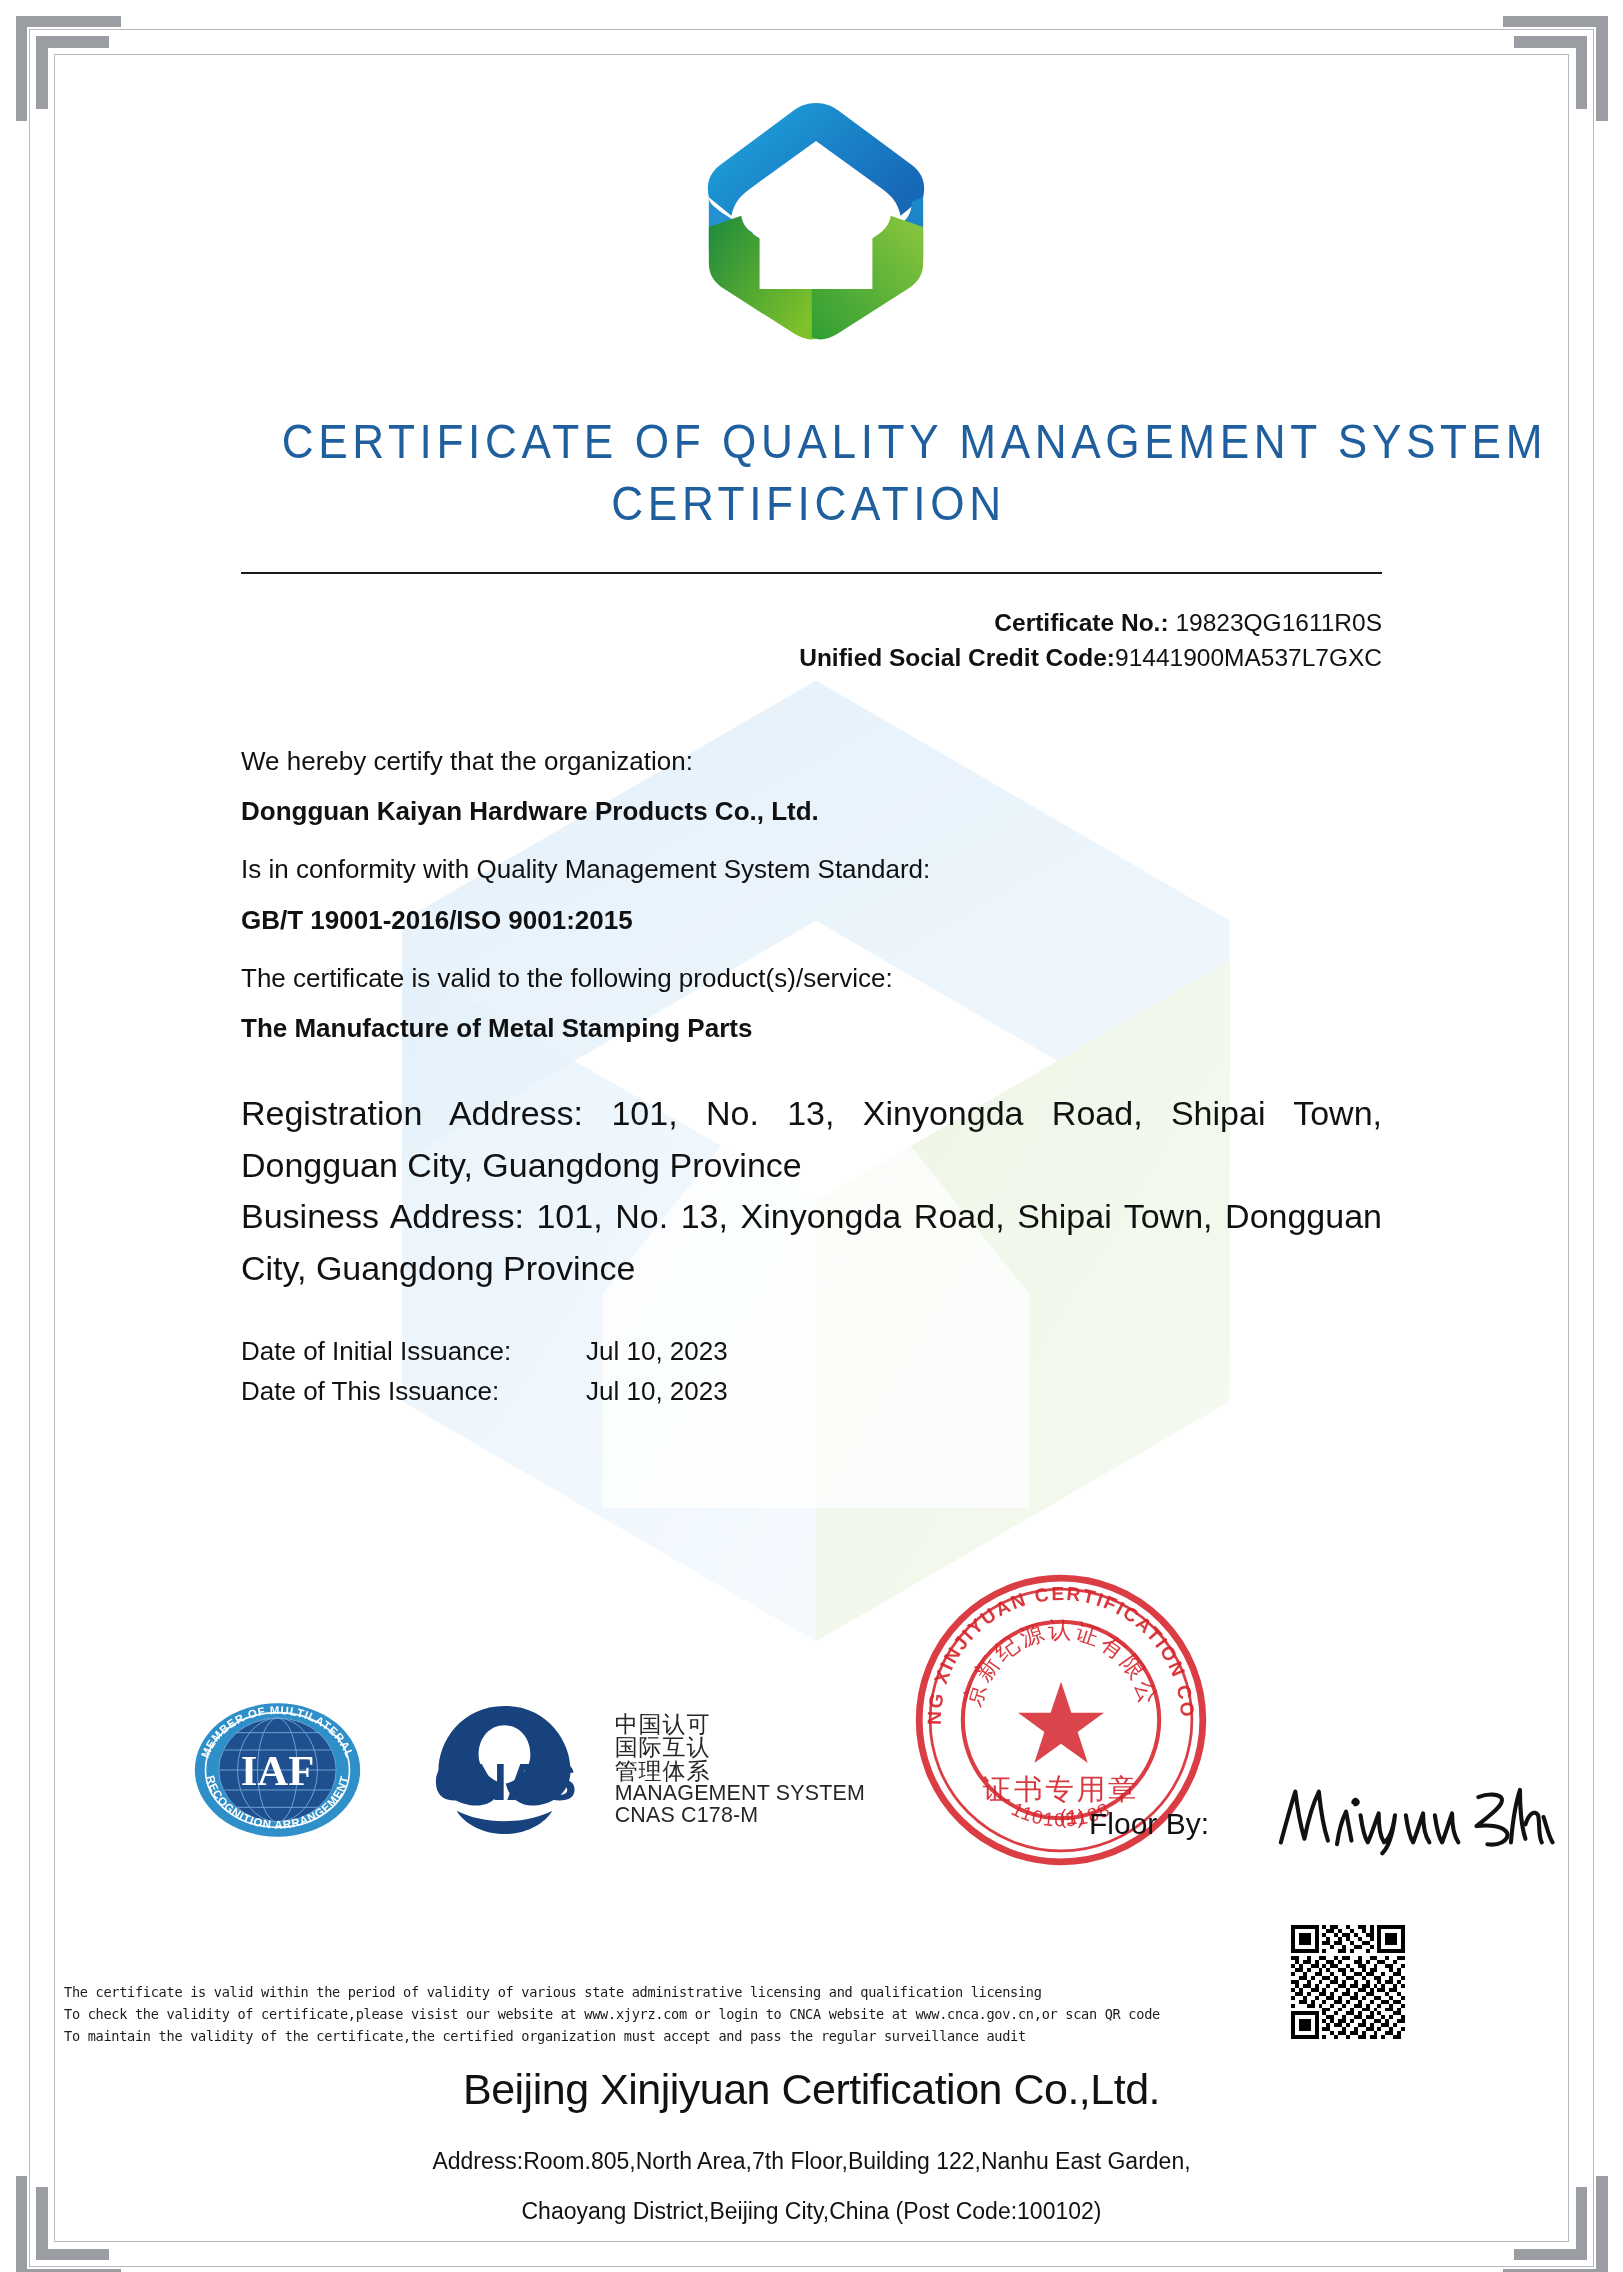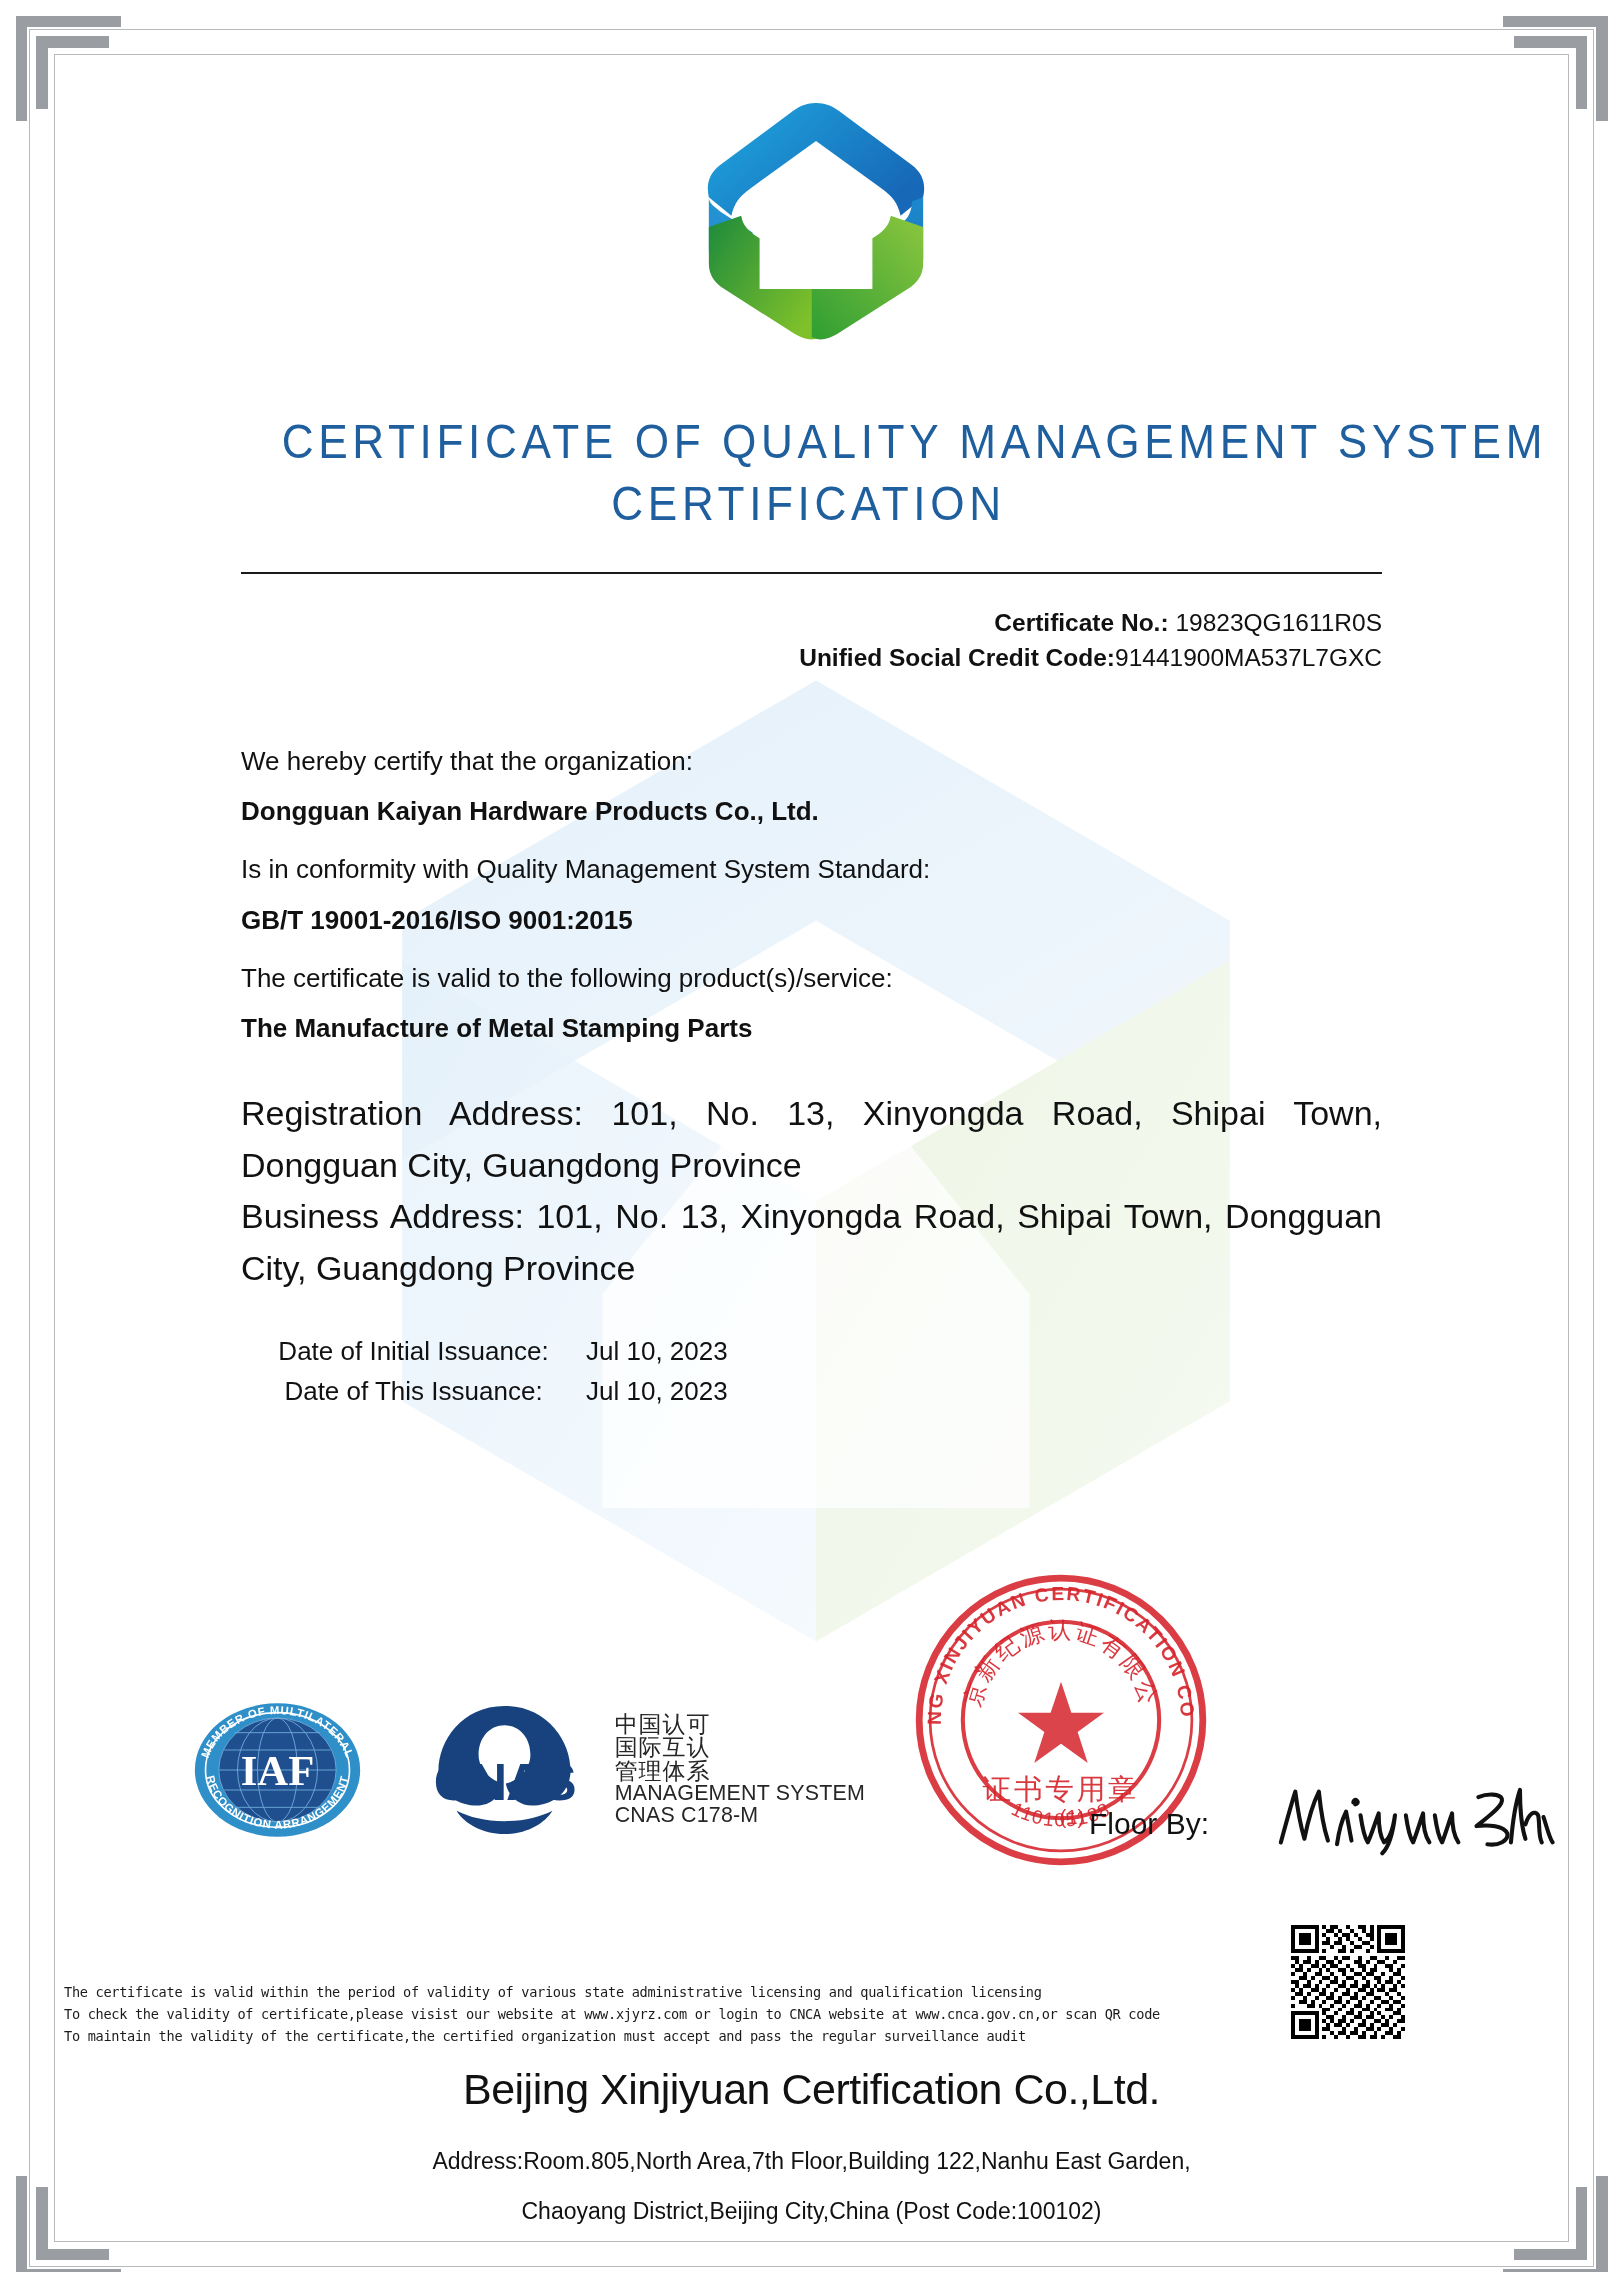--- a/index.html
+++ b/index.html
@@ -131,21 +131,21 @@
     position:absolute;
     left:241px; top:1332px;
     color:#111;
   }
   .dates .drow{
     display:flex;
     font-size:26px;
     line-height:1.52;
     white-space:nowrap;
   }
-  .dates .dlabel{ width:345px;text-align:center; }
+  .dates .dlabel{ width:345px; }
   .dates .dvalue{ }
 
   
   .accred{
     position:absolute;
     left:157px; top:1702px;
     display:flex;
     align-items:center;
   }
   .iaf{ width:241px; height:136px; }

